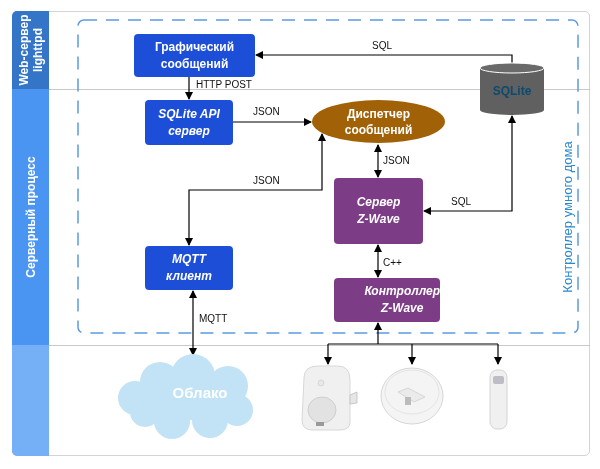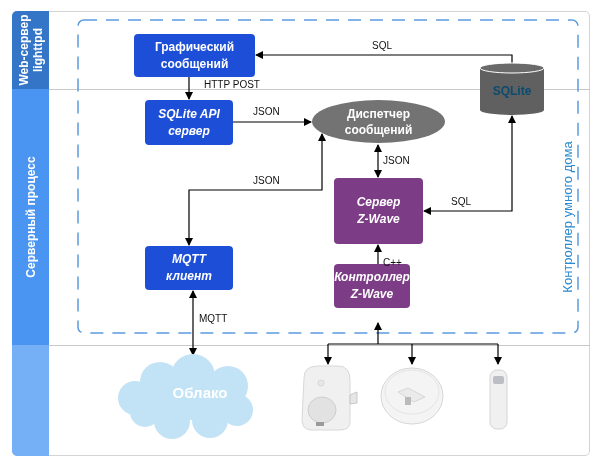--- a/index.html
+++ b/index.html
@@ -8,21 +8,21 @@
   .lane-head { position:absolute; left:12px; width:37px; box-sizing:border-box; display:flex; align-items:center; justify-content:center; }
   .lane-head span { transform:rotate(-90deg); white-space:nowrap; color:#ffffff; font-weight:bold; font-size:12px; line-height:14px; text-align:center; }
   .lane1 { top:11px; height:78px; background:#3475c8; border-top-left-radius:5px; }
   .lane2 { top:89px; height:256px; background:#4a95f2; }
   .lane3 { top:345px; height:111px; background:#75aff6; border-bottom-left-radius:5px; }
   .divider { position:absolute; left:49px; width:541px; height:1px; background:#c8c8c8; }
   .node { position:absolute; display:flex; align-items:center; justify-content:center; text-align:center; color:#fff; font-weight:bold; font-size:12px; line-height:17px; border-radius:4px; box-sizing:border-box; }
   .blue { background:#1d4ed8; }
   .purple { background:#7c3c86; }
   .italic { font-style:italic; }
-  .ellipse { position:absolute; left:312px; top:100px; width:133px; height:43px; border-radius:50%; background:#737373; color:#fff; font-weight:bold; font-size:12px; line-height:16px; display:flex; align-items:center; justify-content:center; text-align:center; }
+  .ellipse { position:absolute; left:312px; top:100px; width:133px; height:43px; border-radius:50%; background:#a16207; color:#fff; font-weight:bold; font-size:12px; line-height:16px; display:flex; align-items:center; justify-content:center; text-align:center; }
   .label { position:absolute; font-size:10px; color:#111; white-space:nowrap; }
   .side-label { position:absolute; left:567px; top:217px; transform:translate(-50%,-50%) rotate(-90deg); color:#2a8ad0; font-size:13px; white-space:nowrap; }
   svg.lines { position:absolute; left:0; top:0; }
   .cloud-text { position:absolute; left:148px; top:384px; width:104px; text-align:center; color:#ffffff; font-weight:bold; font-size:15px; }
   .db-text { position:absolute; left:480px; top:84px; width:64px; text-align:center; color:#0c4a6e; font-weight:bold; font-size:12px; }
 </style>
 </head>
 <body>
 
 <div class="frame"></div>
@@ -138,36 +138,36 @@
 
 <div class="db-text">SQLite</div>
 
 <div class="node purple italic" style="left:334px;top:178px;width:89px;height:66px;">
   <div>
       <div>Сервер</div>
       <div>Z-Wave</div>
     </div>
 </div>
 
-<div class="node purple italic" style="left:334px;top:264px;width:76px;height:44px;">
+<div class="node purple italic" style="left:334px;top:278px;width:106px;height:44px;justify-content:flex-end;">
   <div>
       <div>Контроллер</div>
       <div>Z-Wave</div>
     </div>
 </div>
 
 <div class="node blue italic" style="left:145px;top:246px;width:88px;height:44px;">
   <div>
       <div>MQTT</div>
       <div>клиент</div>
     </div>
 </div>
 
 <div class="cloud-text">Облако</div>
 
 <div class="label" style="left:372px;top:40px;">SQL</div>
-<div class="label" style="left:204px;top:79px;">HTTP POST</div>
+<div class="label" style="left:196px;top:79px;">HTTP POST</div>
 <div class="label" style="left:253px;top:106px;">JSON</div>
 <div class="label" style="left:383px;top:155px;">JSON</div>
 <div class="label" style="left:253px;top:175px;">JSON</div>
 <div class="label" style="left:451px;top:196px;">SQL</div>
 <div class="label" style="left:383px;top:257px;">C++</div>
 <div class="label" style="left:199px;top:313px;">MQTT</div>
 
 </body></html>

